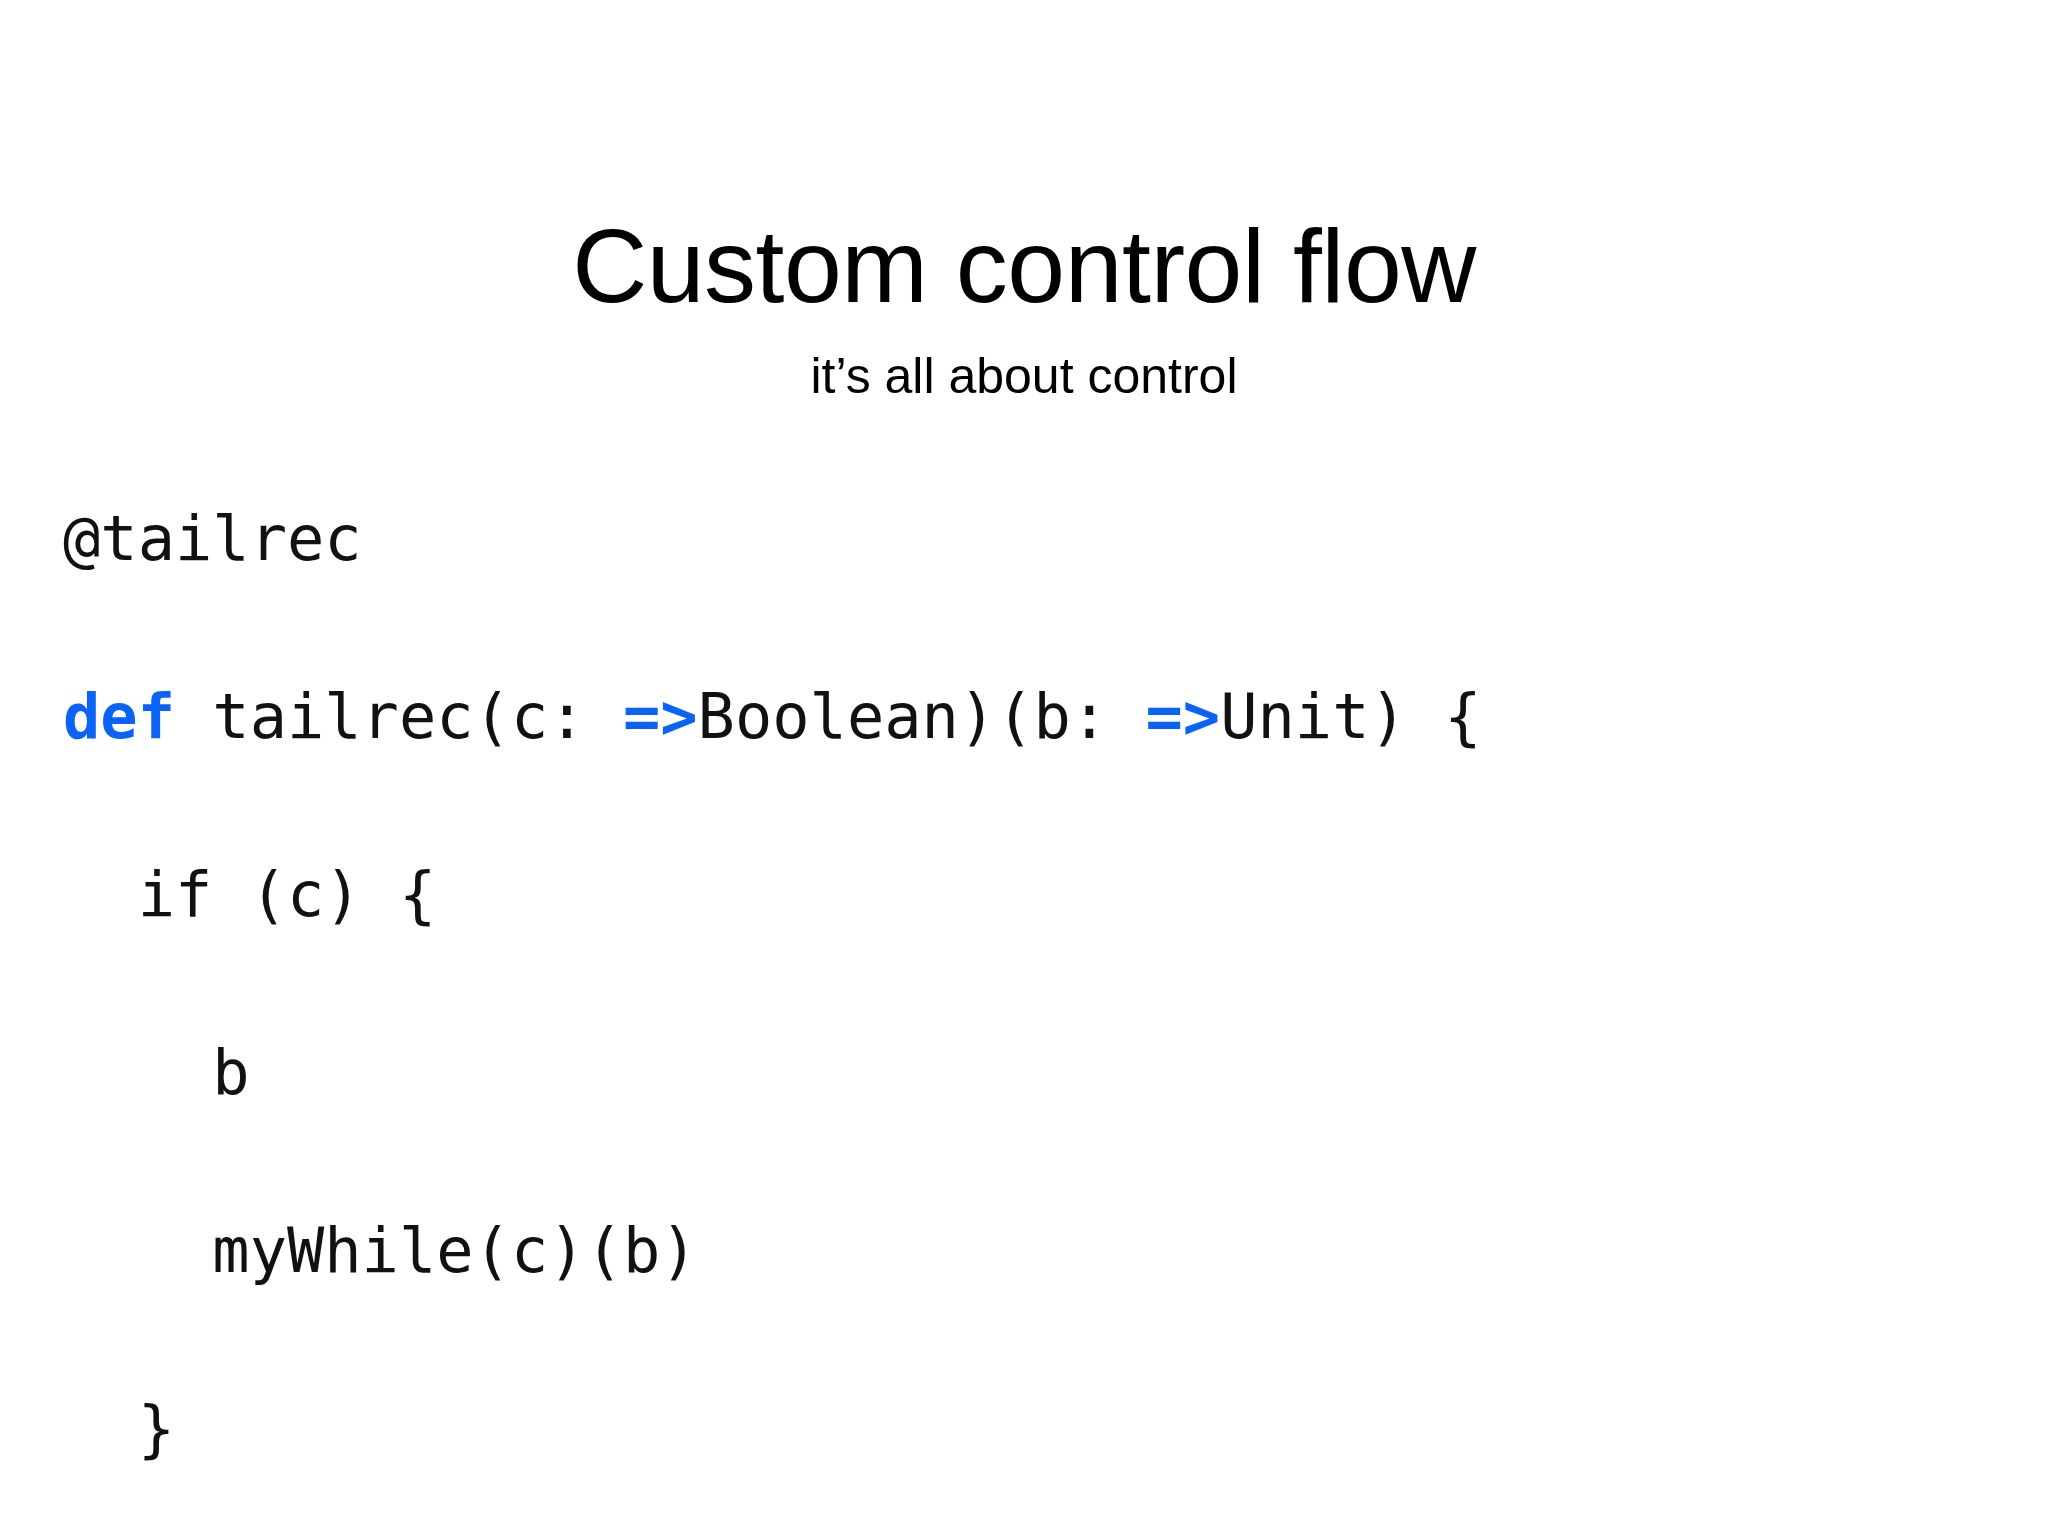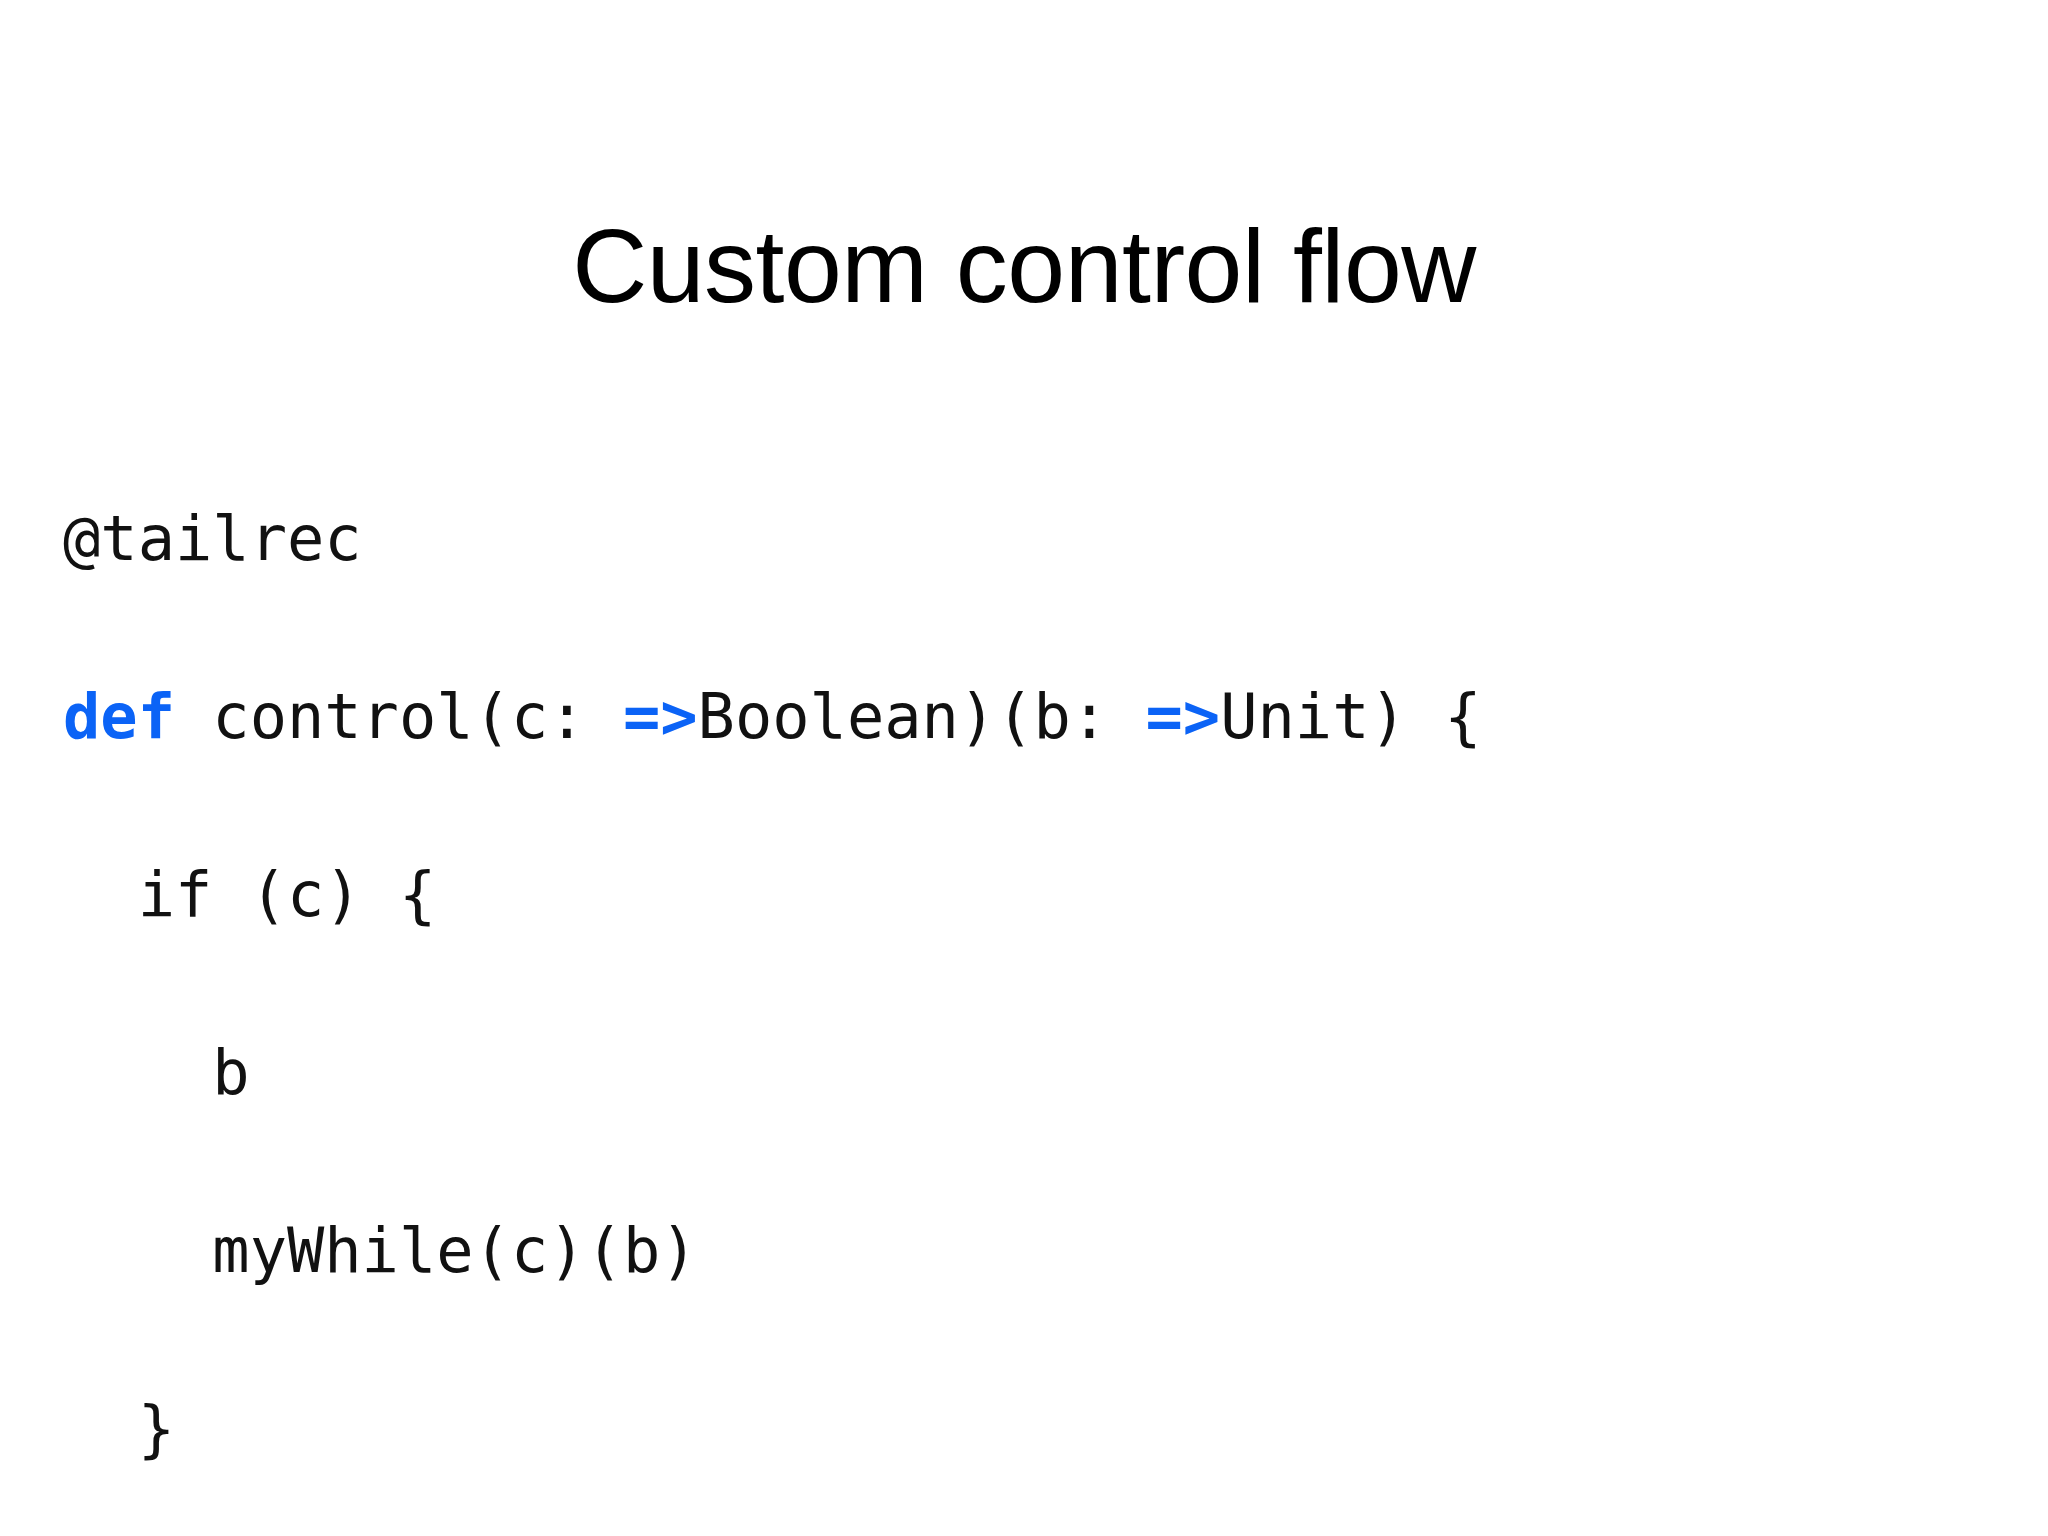--- a/index.html
+++ b/index.html
@@ -84,23 +84,24 @@
     color: #111111;
   }
 </style>
 </head>
 <body>
 
 <div class="slide">
 
   <h1 class="slide-title">Custom control flow</h1>
 
+  <div class="slide-subtitle">it’s all about control</div>
 
   <pre class="code-block" id="code-block"><span class="code-line" id="line-1"><span class="tok-plain">@tailrec</span></span>
-<span class="code-line" id="line-2"><span class="tok-kw">def</span><span class="tok-plain"> control(c: </span><span class="tok-kw">=&gt;</span><span class="tok-plain">Boolean)(b: </span><span class="tok-kw">=&gt;</span><span class="tok-plain">Unit) {</span></span>
+<span class="code-line" id="line-2"><span class="tok-kw">def</span><span class="tok-plain"> tailrec(c: </span><span class="tok-kw">=&gt;</span><span class="tok-plain">Boolean)(b: </span><span class="tok-kw">=&gt;</span><span class="tok-plain">Unit) {</span></span>
 <span class="code-line" id="line-3"><span class="tok-plain">  if (c) {</span></span>
 <span class="code-line" id="line-4"><span class="tok-plain">    b</span></span>
 <span class="code-line" id="line-5"><span class="tok-plain">    myWhile(c)(b)</span></span>
 <span class="code-line" id="line-6"><span class="tok-plain">  }</span></span>
 
 
 
 
 
 </pre>

